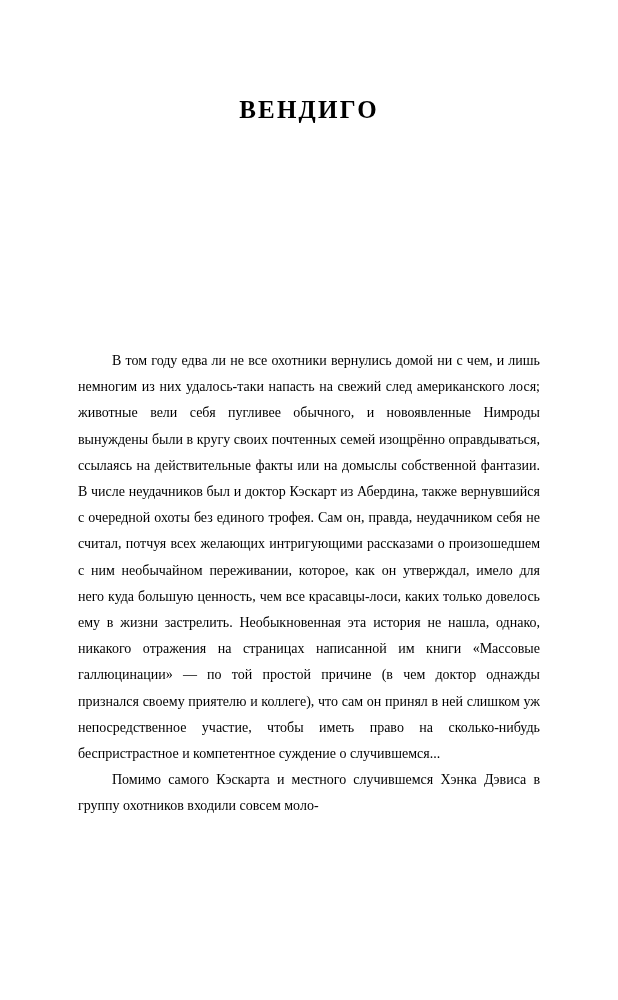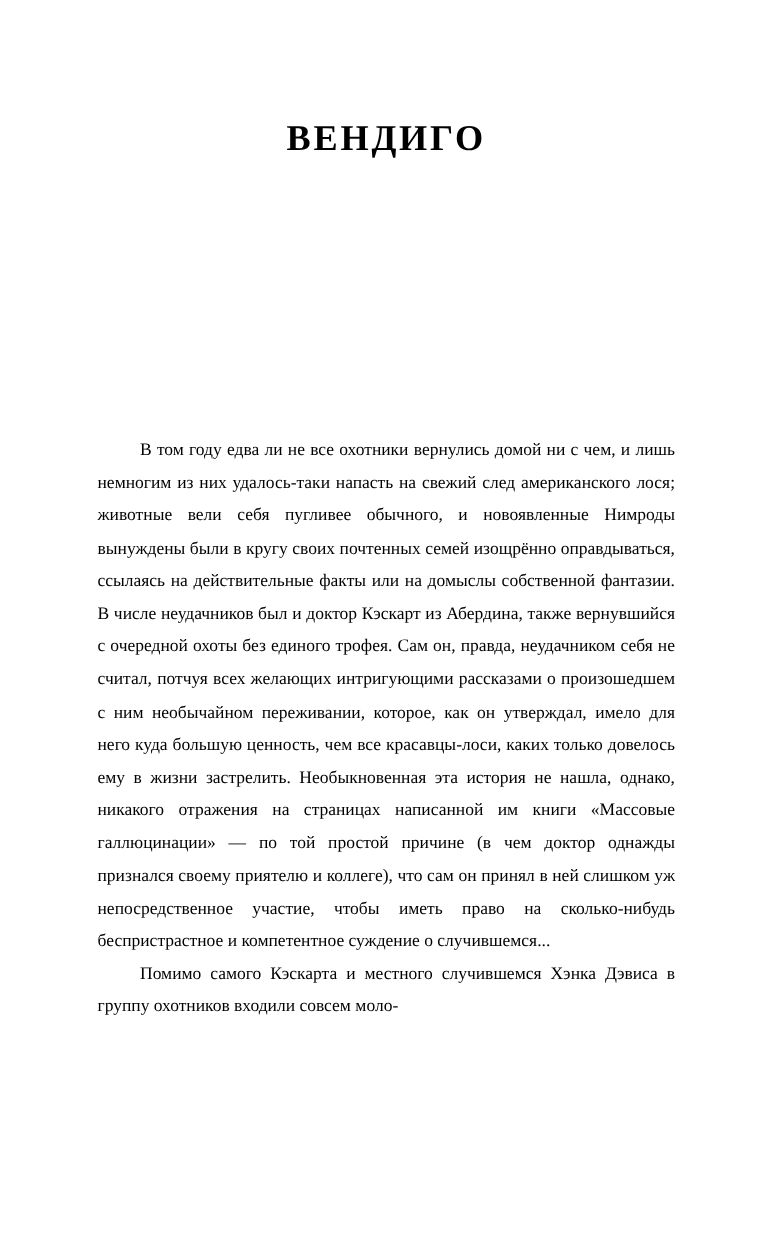--- a/index.html
+++ b/index.html
@@ -24,21 +24,21 @@
   .title-block {
     position: absolute;
     top: 96px;
     left: 0;
     right: 0;
     text-align: center;
   }
   .chapter-title {
     font-family: "Liberation Serif", serif;
     font-weight: bold;
-    font-size: 29px;
+    font-size: 25px;
     letter-spacing: 2.2px;
     line-height: 1.1;
     margin: 0;
   }
   .body-block {
     position: absolute;
     top: 348px;
     left: 78px;
     width: 462px;
   }

